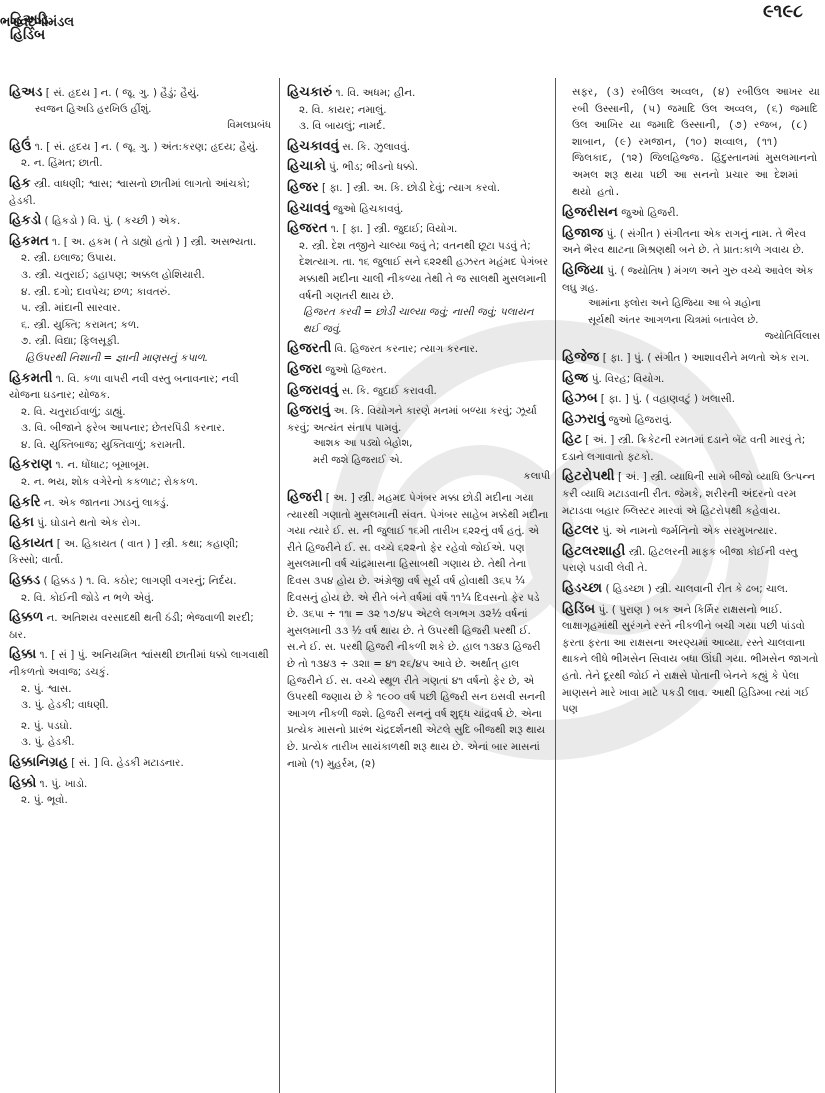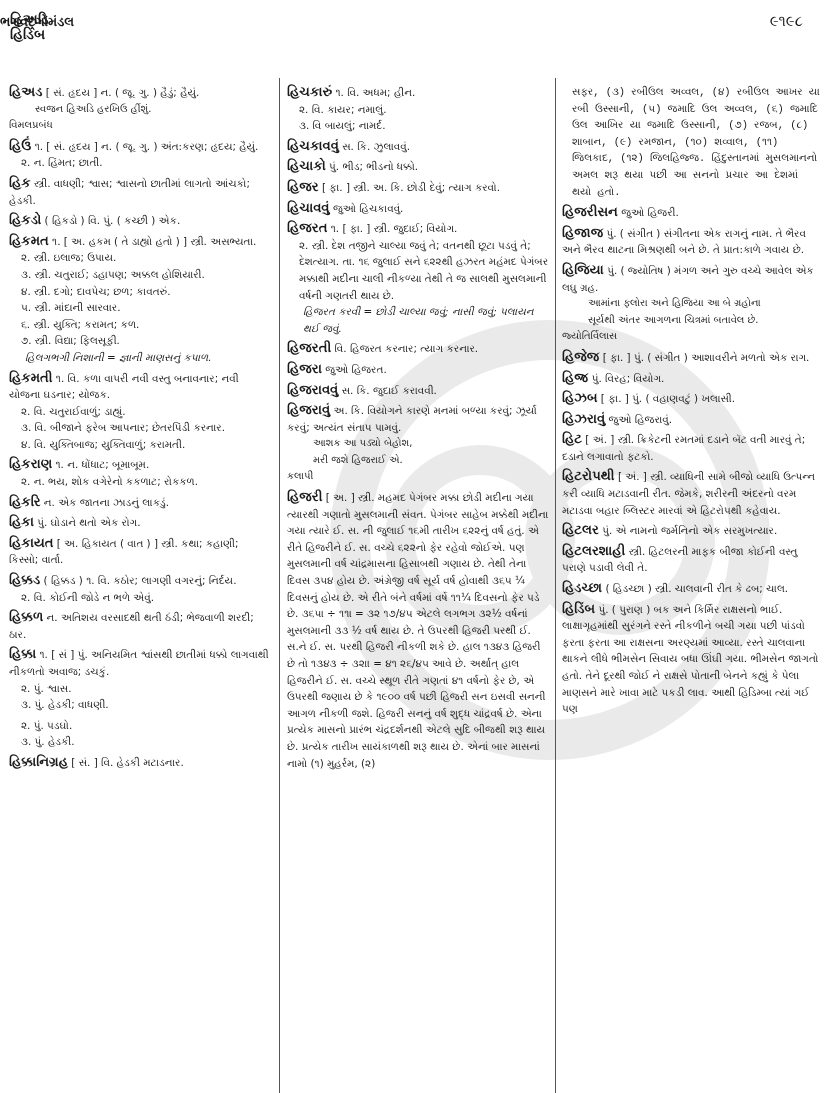--- a/index.html
+++ b/index.html
@@ -17,42 +17,42 @@
   }
   .guide-words {
     position: absolute; left: 10px; top: 12px;
     font-weight: bold; font-size: 14px; line-height: 15px;
   }
   .running-title {
     position: absolute; left: 0; right: 0; top: 14px; text-align: left;
     font-weight: bold; font-size: 13px;
   }
   .page-number {
-    position: absolute; right: 22px; top: 12px; font-weight: normal; font-size: 15px;
+    position: absolute; right: 22px; top: 0; font-weight: bold; font-size: 18px;
   }
   .columns {
     position: absolute; top: 44px; left: 0; width: 825px; height: 1049px; margin-top: 32px;
   }
   .col {
     position: absolute; top: 8px; font-size: 10.4px; line-height: 16.6px;
   }
   .col-1 { left: 9px; width: 262px; }
   .col-2 { left: 287px; width: 263px; }
   .col-3 { left: 562px; width: 258px; }
   .divider {
     position: absolute; top: 2px; width: 1px; background: #555;
   }
   .divider-1 { left: 279px; height: 1040px; }
   .divider-2 { left: 555px; height: 1040px; }
   .entry { margin: 0 0 4px 0; }
   .hw { font-weight: bold; font-size: 13.2px; }
   .sense { padding-left: 12px; }
   .cont { padding-left: 10px; font-family: Liberation Mono, monospace; }
   .quote { padding-left: 26px; font-size: 10px; }
-  .source { font-size: 10px; }
+  .source { text-align: right; font-size: 10px; }
   .idiom { padding-left: 16px; font-style: italic; }
 </style>
 </head>
 <body>
 
 <svg class="watermark" viewBox="0 0 440 440">
   <circle cx="220" cy="220" r="200" fill="none" stroke="#000" stroke-width="40"></circle>
   <circle cx="150" cy="220" r="80" fill="none" stroke="#000" stroke-width="30"></circle>
   <circle cx="290" cy="220" r="80" fill="none" stroke="#000" stroke-width="30"></circle>
 </svg>
@@ -87,21 +87,21 @@
         <div class="first-line"><span class="hw">હિકડો</span> <span>( હિકડો ) વિ. પું. ( કચ્છી ) એક.</span></div>
       </div>
       <div class="entry">
         <div class="first-line"><span class="hw">હિકમત</span> <span>૧. [ અ. હકમ ( તે ડાહ્યો હતો ) ] સ્ત્રી. અસભ્યતા.</span></div>
         <div class="sense">૨. સ્ત્રી. ઇલાજ; ઉપાય.</div>
         <div class="sense">૩. સ્ત્રી. ચતુરાઈ; ડહાપણ; અક્કલ હોશિયારી.</div>
         <div class="sense">૪. સ્ત્રી. દગો; દાવપેચ; છળ; કાવતરું.</div>
         <div class="sense">૫. સ્ત્રી. માંદાની સારવાર.</div>
         <div class="sense">૬. સ્ત્રી. યુક્તિ; કરામત; કળ.</div>
         <div class="sense">૭. સ્ત્રી. વિદ્યા; ફિલસૂફી.</div>
-        <div class="idiom">હિલગભગી નિશાની = જ્ઞાની માણસનું કપાળ.</div>
+        <div class="idiom">હિઉપરથી નિશાની = જ્ઞાની માણસનું કપાળ.</div>
       </div>
       <div class="entry">
         <div class="first-line"><span class="hw">હિકમતી</span> <span>૧. વિ. કળા વાપરી નવી વસ્તુ બનાવનાર; નવી યોજના ઘડનાર; યોજક.</span></div>
         <div class="sense">૨. વિ. ચતુરાઈવાળું; ડાહ્યું.</div>
         <div class="sense">૩. વિ. બીજાને ફરેબ આપનાર; છેતરપિંડી કરનાર.</div>
         <div class="sense">૪. વિ. યુક્તિબાજ; યુક્તિવાળું; કરામતી.</div>
       </div>
       <div class="entry">
         <div class="first-line"><span class="hw">હિકરાણ</span> <span>૧. ન. ધોંધાટ; બૂમાબૂમ.</span></div>
         <div class="sense">૨. ન. ભય, શોક વગેરેનો કકળાટ; રોકકળ.</div>
@@ -127,20 +127,24 @@
         <div class="sense">૨. પું. શ્વાસ.</div>
         <div class="sense">૩. પું. હેડકી; વાધણી.</div>
       </div>
       <div class="entry">
         <div class="sense">૨. પું. પડઘો.</div>
         <div class="sense">૩. પું. હેડકી.</div>
       </div>
       <div class="entry">
         <div class="first-line"><span class="hw">હિક્કાનિગ્રહ</span> <span>[ સં. ] વિ. હેડકી મટાડનાર.</span></div>
       </div>
+      <div class="entry">
+        <div class="first-line"><span class="hw">હિક્કો</span> <span>૧. પું. ખાડો.</span></div>
+        <div class="sense">૨. પું. ભૂવો.</div>
+      </div>
     </section>
   <section class="col col-2">
       <div class="entry">
         <div class="first-line"><span class="hw">હિચકારું</span> <span>૧. વિ. અધમ; હીન.</span></div>
         <div class="sense">૨. વિ. કાયર; નમાલું.</div>
         <div class="sense">૩. વિ બાયલું; નામર્દ.</div>
       </div>
       <div class="entry">
         <div class="first-line"><span class="hw">હિચકાવવું</span> <span>સ. કિ. ઝુલાવવું.</span></div>
       </div>

